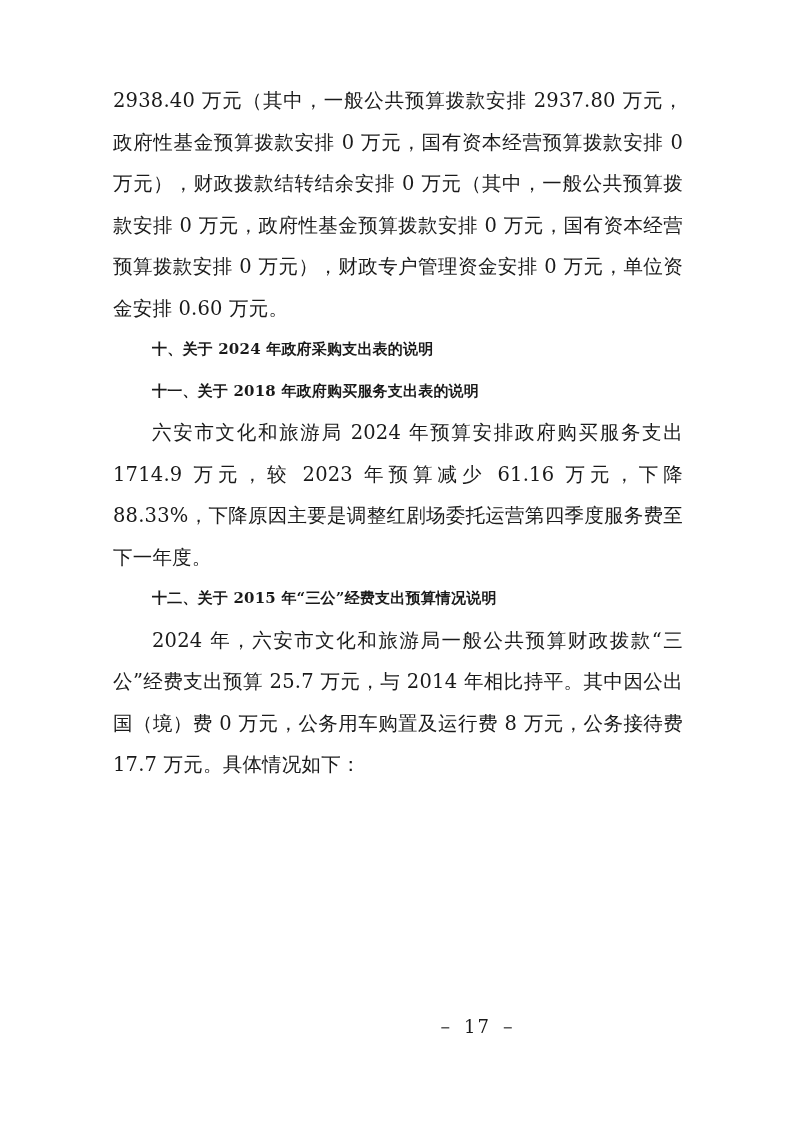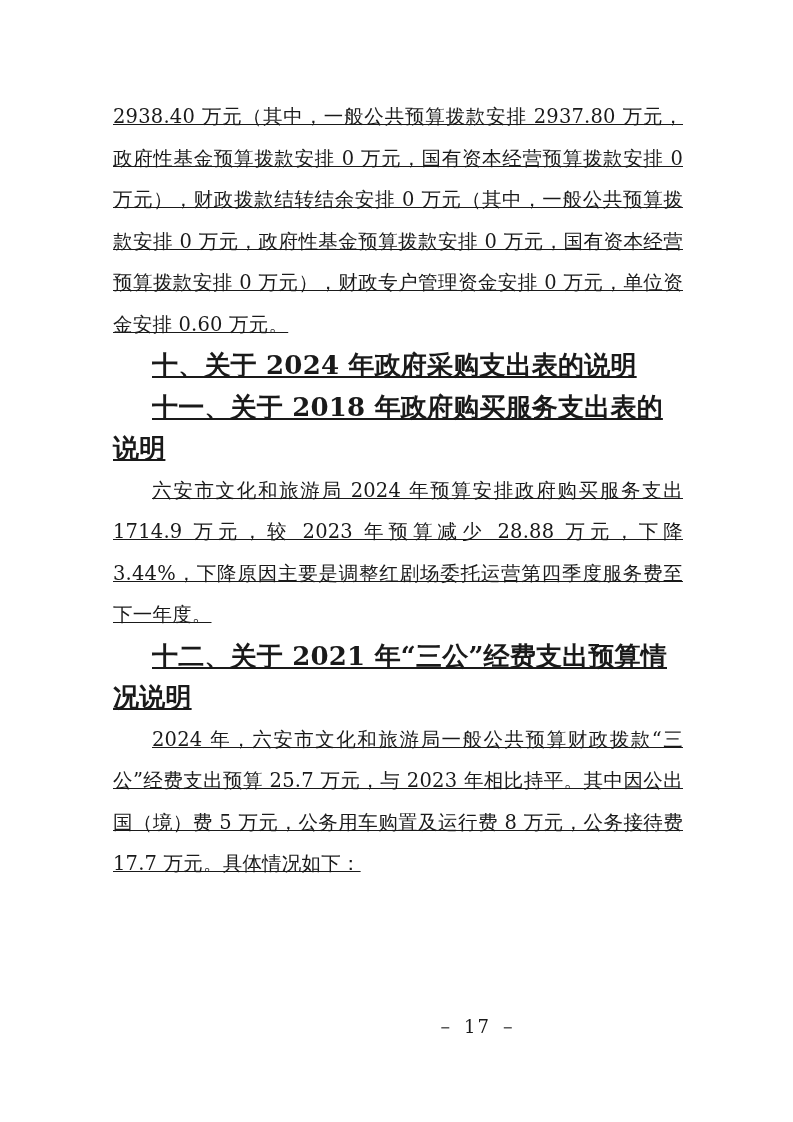--- a/index.html
+++ b/index.html
@@ -19,39 +19,38 @@
     position: absolute;
     left: 0;
     top: 0;
     width: 793px;
     height: 1122px;
     background: #fff;
   }
   .content {
     position: absolute;
     left: 113px;
-    top: 96px;
+    top: 80px;
     width: 570px;
-    text-decoration: underline;
   }
   p.body-par {
     margin: 0;
     font-size: 19.5px;
     line-height: 41.5px;
     text-align: justify;
     text-justify: inter-ideograph;
     text-indent: 0;
     letter-spacing: 0.2px;
   }
   p.indent-par {
     text-indent: 39px;
   }
   h2.heading {
     margin: 0;
-    font-size: 26px;
+    font-size: 15px;
     line-height: 41.5px;
     font-weight: bold;
     text-indent: 39px;
     letter-spacing: 0.2px;
   }
   .page-number {
     position: absolute;
     left: 0;
     top: 1015px;
     width: 750px;
@@ -72,24 +71,24 @@
 <div class="page">
   <div class="content">
 
     <p class="body-par">2938.40 万元（其中，一般公共预算拨款安排 2937.80 万元，政府性基金预算拨款安排 0 万元，国有资本经营预算拨款安排 0 万元），财政拨款结转结余安排 0 万元（其中，一般公共预算拨款安排 0 万元，政府性基金预算拨款安排 0 万元，国有资本经营预算拨款安排 0 万元），财政专户管理资金安排 0 万元，单位资金安排 0.60 万元。</p>
 
     <h2 class="heading">十、关于 2024 年政府采购支出表的说明</h2>
 
 
     <h2 class="heading">十一、关于 2018 年政府购买服务支出表的说明</h2>
 
-    <p class="body-par indent-par">六安市文化和旅游局 2024 年预算安排政府购买服务支出 1714.9 万元，较 2023 年预算减少 28.88 万元，下降 3.44%，下降原因主要是调整红剧场委托运营第四季度服务费至下一年度。</p>
+    <p class="body-par indent-par">六安市文化和旅游局 2024 年预算安排政府购买服务支出 1714.9 万元，较 2023 年预算减少 61.16 万元，下降 88.33%，下降原因主要是调整红剧场委托运营第四季度服务费至下一年度。</p>
 
-    <h2 class="heading">十二、关于 2021 年“三公”经费支出预算情况说明</h2>
+    <h2 class="heading">十二、关于 2015 年“三公”经费支出预算情况说明</h2>
 
-    <p class="body-par indent-par">2024 年，六安市文化和旅游局一般公共预算财政拨款“三公”经费支出预算 25.7 万元，与 2023 年相比持平。其中因公出国（境）费 5 万元，公务用车购置及运行费 8 万元，公务接待费 17.7 万元。具体情况如下：</p>
+    <p class="body-par indent-par">2024 年，六安市文化和旅游局一般公共预算财政拨款“三公”经费支出预算 25.7 万元，与 2014 年相比持平。其中因公出国（境）费 0 万元，公务用车购置及运行费 8 万元，公务接待费 17.7 万元。具体情况如下：</p>
 
   </div>
 
   <div class="page-number">
     <span>－ 17 －</span>
   </div>
 </div>
 
 </body></html>

